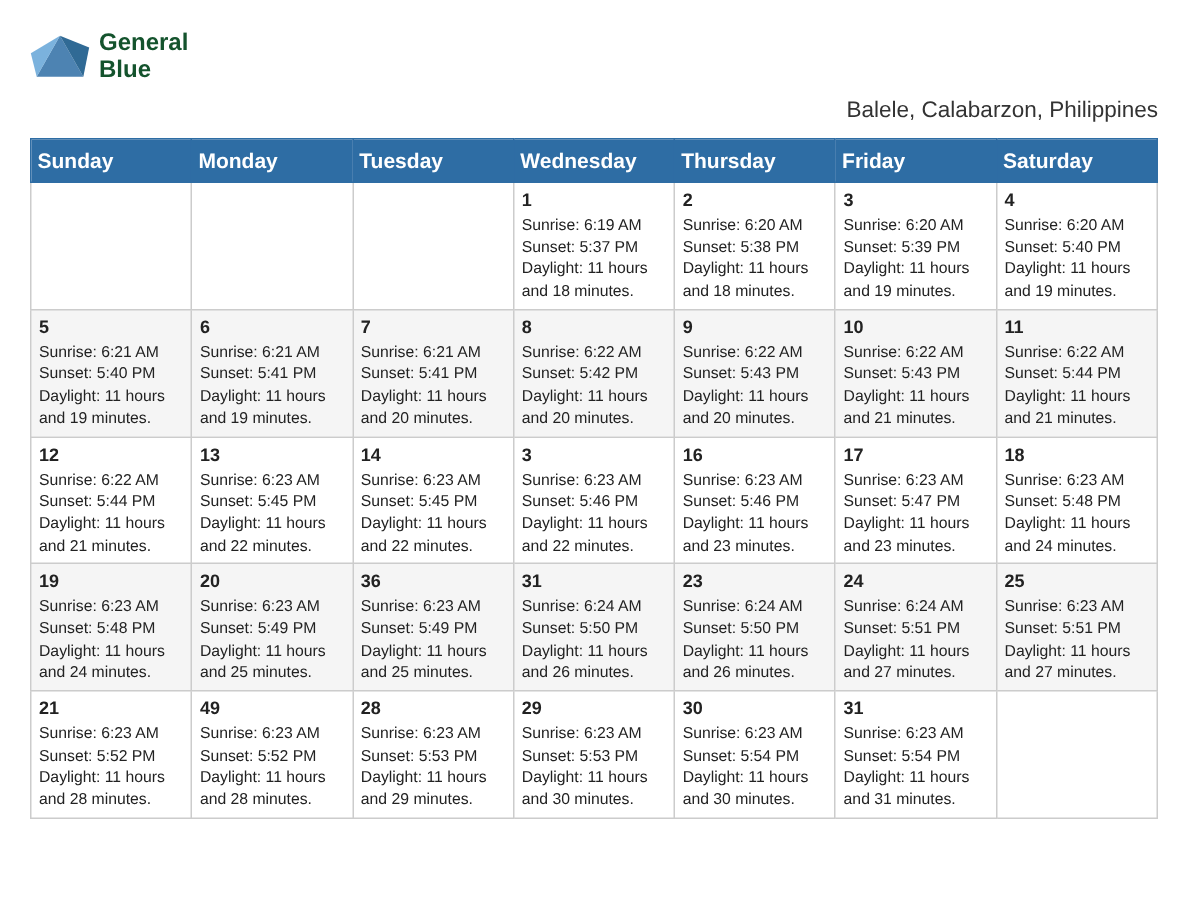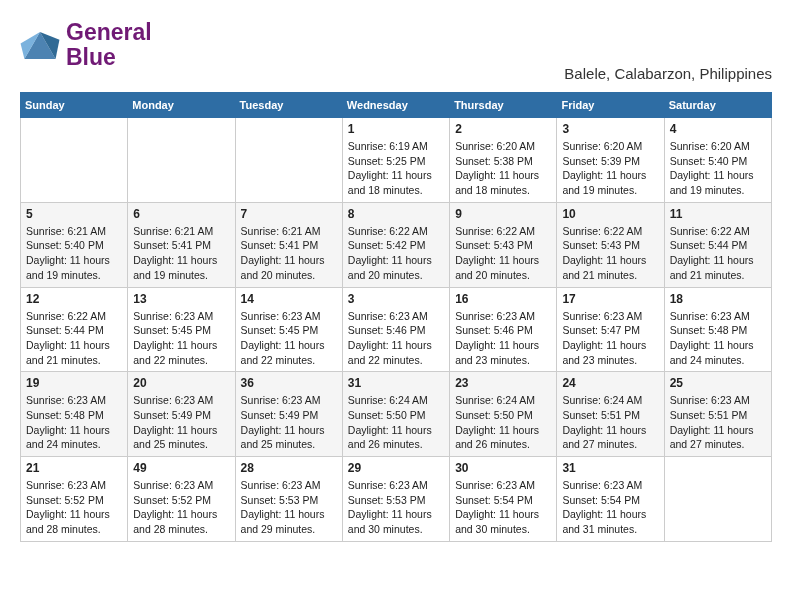--- a/index.html
+++ b/index.html
@@ -15,23 +15,23 @@
       align-items: flex-start;
       justify-content: space-between;
       margin-bottom: 10px;
     }
     .logo {
       display: flex;
       align-items: center;
       gap: 6px;
     }
     .logo-text {
-      font-size: 23px;
+      font-size: 16px;
       font-weight: bold;
-      color: #701a75;
+      color: #14532d;
       line-height: 1.1;
     }
     .logo-bird {
       width: 40px;
       height: 35px;
     }
     .title-block {
       text-align: right;
     }
     .month-title {
@@ -45,21 +45,21 @@
       margin-top: 45px;
     }
     .calendar {
       width: 100%;
       border-collapse: collapse;
       border: 1px solid #ccc;
     }
     .calendar thead tr th {
       background-color: #2e6da4;
       color: #fff;
-      font-size: 11px;
+      font-size: 14px;
       font-weight: bold;
       padding: 6px 4px;
       text-align: left;
       border: 1px solid #2e6da4;
     }
     .calendar tbody tr td {
       border: 1px solid #ccc;
       vertical-align: top;
       padding: 4px 5px;
       width: calc(100% / 7);
@@ -123,21 +123,21 @@
       </tr>
   </thead>
   <tbody id="calendar-body">
   <tr>
         <td class="empty-cell"></td>
         <td class="empty-cell"></td>
         <td class="empty-cell"></td>
         <td>
           <span class="day-number">1</span>
           <div class="day-info" style="white-space: pre-line;">Sunrise: 6:19 AM
-Sunset: 5:25 PM
+Sunset: 5:37 PM
 Daylight: 11 hours
 and 18 minutes.</div>
         </td>
         <td>
           <span class="day-number">2</span>
           <div class="day-info" style="white-space: pre-line;">Sunrise: 6:20 AM
 Sunset: 5:38 PM
 Daylight: 11 hours
 and 18 minutes.</div>
         </td>

